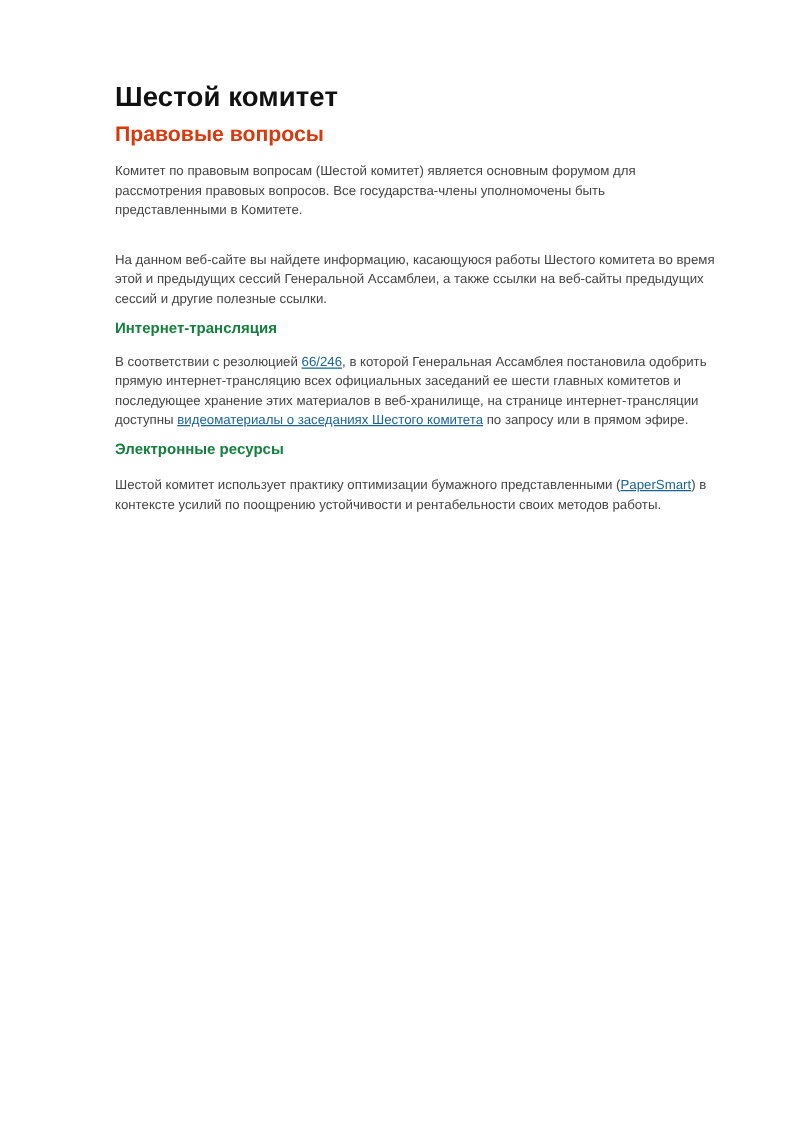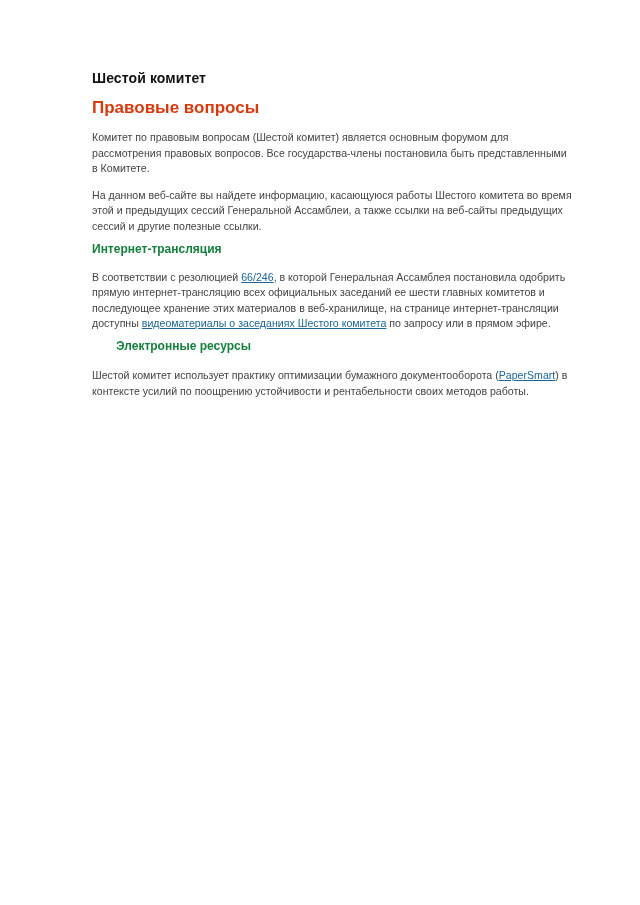--- a/index.html
+++ b/index.html
@@ -16,21 +16,21 @@
       color: #444444;
     }
     .page {
       position: absolute;
       left: 92px;
       top: 66px;
       width: 480px;
     }
     h1 {
       margin: 0;
-      font-size: 14px;
+      font-size: 22px;
       font-weight: bold;
       color: #111111;
       line-height: 24px;
       letter-spacing: 0.1px;
     }
     h2.subtitle {
       margin: 9px 0 0 0;
       font-size: 17px;
       font-weight: bold;
       color: #d83a0e;
@@ -47,34 +47,34 @@
       margin: 0;
       font-size: 10.6px;
       line-height: 15.6px;
       color: #444444;
     }
     a {
       color: #1a6496;
       text-decoration: underline;
     }
     .p1 { margin-top: 13px; }
-    .p2 { margin-top: 11px; }
+    .p2 { margin-top: 24px; }
     .h-stream { margin-top: 6px; }
     .p3 { margin-top: 13px; }
-    .h-res { margin-top: 6px; margin-left: 24px; }
+    .h-res { margin-top: 6px; }
     .p4 { margin-top: 14px; }
   </style>
 </head>
 <body>
 
 <div class="page">
   <h1>Шестой комитет</h1>
   <h2 class="subtitle">Правовые вопросы</h2>
 
-  <p class="p1">Комитет по правовым вопросам (Шестой комитет) является основным форумом для рассмотрения правовых вопросов. Все государства-члены постановила быть представленными в Комитете.</p>
+  <p class="p1">Комитет по правовым вопросам (Шестой комитет) является основным форумом для рассмотрения правовых вопросов. Все государства-члены уполномочены быть представленными в Комитете.</p>
   <p class="p2">На данном веб-сайте вы найдете информацию, касающуюся работы Шестого комитета во время этой и предыдущих сессий Генеральной Ассамблеи, а также ссылки на веб-сайты предыдущих сессий и другие полезные ссылки.</p>
 
   <h3 class="h-stream">Интернет-трансляция</h3>
   <p class="p3"><span>В соответствии с резолюцией </span><a href="#">66/246</a><span>, в которой Генеральная Ассамблея постановила одобрить прямую интернет-трансляцию всех официальных заседаний ее шести главных комитетов и последующее хранение этих материалов в веб-хранилище, на странице интернет-трансляции доступны </span><a href="#">видеоматериалы о заседаниях Шестого комитета</a><span> по запросу или в прямом эфире.</span></p>
 
   <h3 class="h-res">Электронные ресурсы</h3>
-  <p class="p4"><span>Шестой комитет использует практику оптимизации бумажного документооборота (</span><a href="#">PaperSmart</a><span>) в контексте усилий по поощрению устойчивости и рентабельности своих методов работы.</span></p>
+  <p class="p4"><span>Шестой комитет использует практику оптимизации бумажного представленными (</span><a href="#">PaperSmart</a><span>) в контексте усилий по поощрению устойчивости и рентабельности своих методов работы.</span></p>
 </div>
 
 </body></html>

